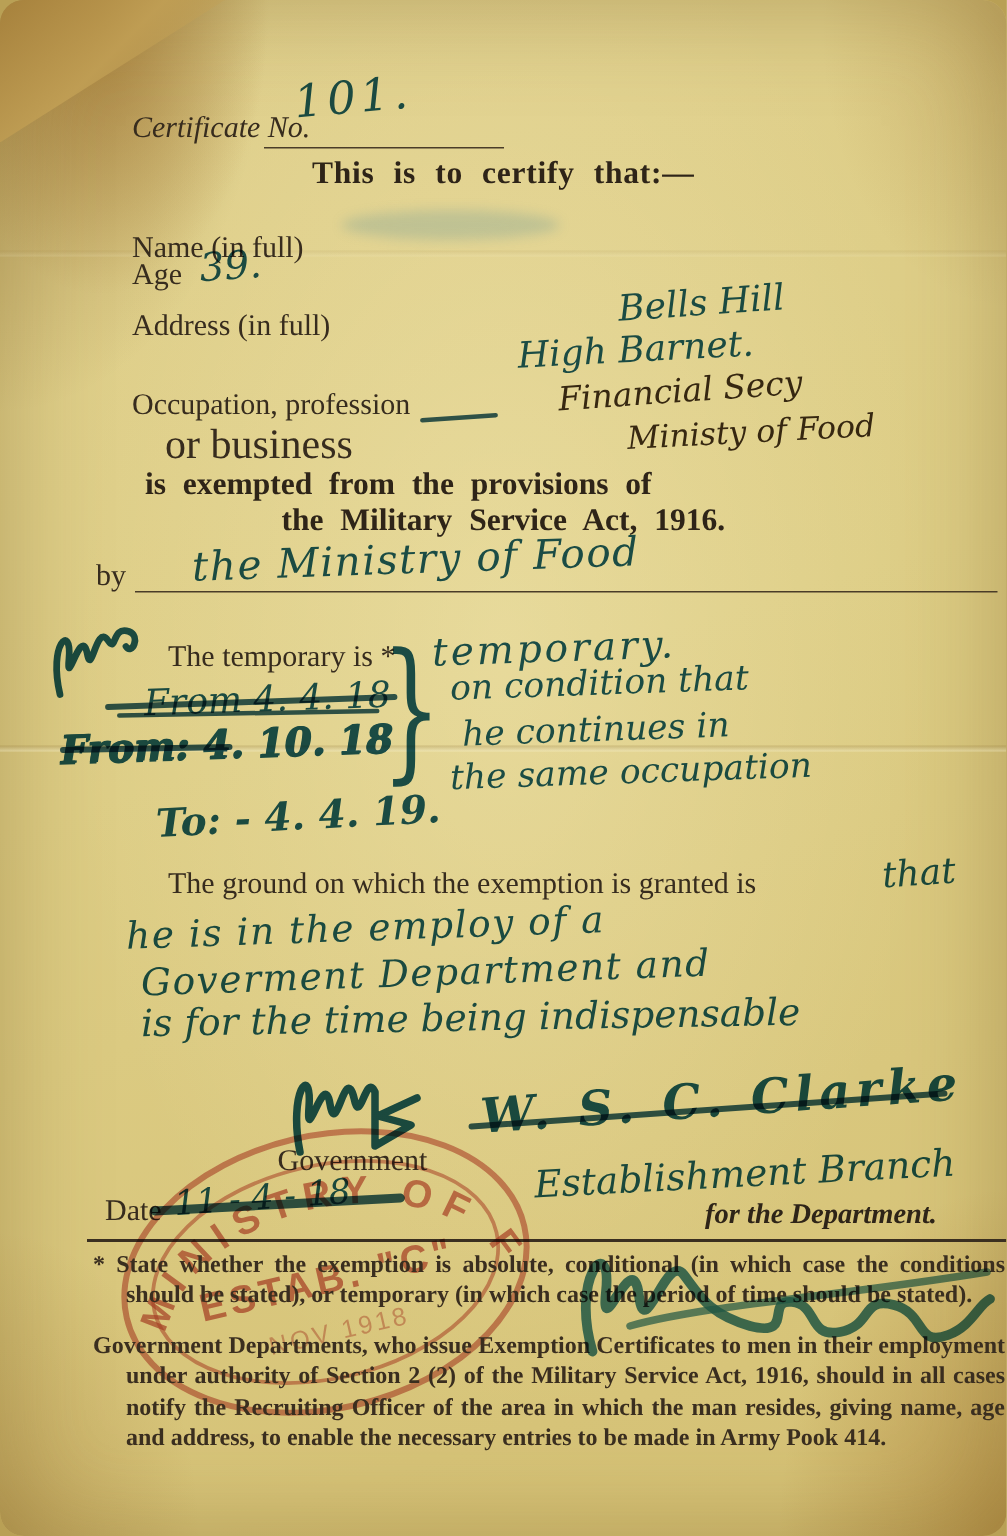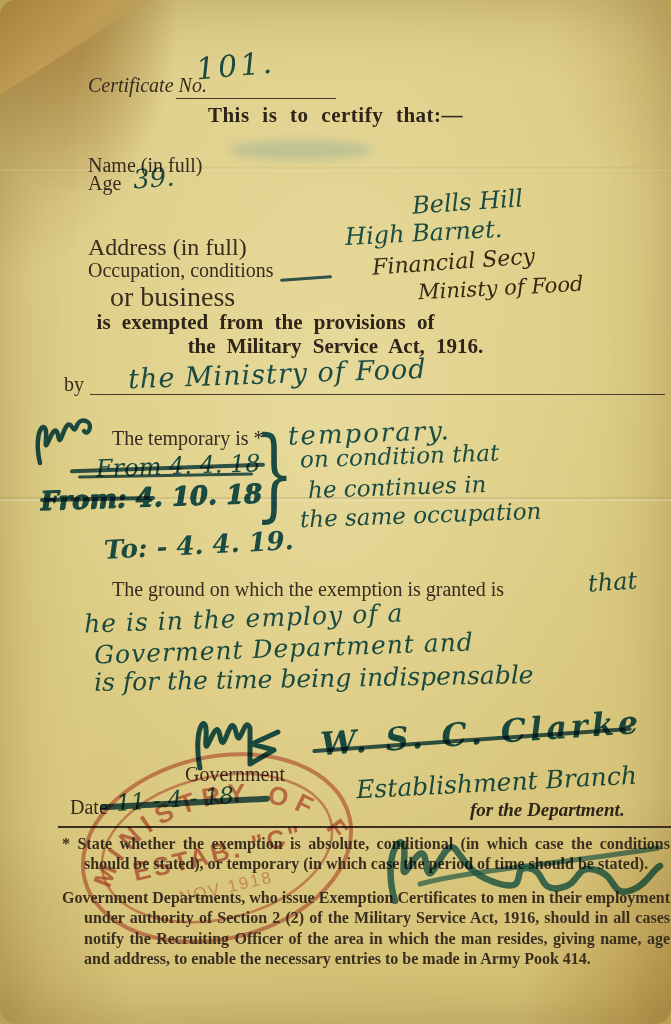--- a/index.html
+++ b/index.html
@@ -54,25 +54,25 @@
   <span class="abs hw" style="left:196px;top:48px;font-size:30px;transform:rotate(-5deg);letter-spacing:3px;">101.</span>
 
   <div class="abs print b" style="left:0;top:103px;width:671px;text-align:center;font-size:21px;word-spacing:7px;letter-spacing:.5px;">This is to certify that:—</div>
 
   <span class="abs print" style="left:88px;top:138px;font-size:20px;margin-top:16px;">Name (in full)</span>
   <div class="smudge"></div>
 
   <span class="abs print" style="left:88px;top:172px;font-size:20px;">Age</span>
   <span class="abs hw" style="left:133px;top:163px;font-size:26px;transform:rotate(-4deg);">39.</span>
 
-  <span class="abs print" style="left:88px;top:206px;font-size:24px;margin-top:28px;">Address (in full)</span>
+  <span class="abs print" style="left:88px;top:206px;font-size:20px;">Address (in full)</span>
   <span class="abs hw" style="left:412px;top:188px;font-size:24px;transform:rotate(-4deg);">Bells Hill</span>
   <span class="abs hw" style="left:345px;top:219px;font-size:24px;transform:rotate(-3deg);">High Barnet.</span>
 
-  <span class="abs print" style="left:88px;top:259px;font-size:20px;">Occupation, conditions</span>
+  <span class="abs print" style="left:88px;top:259px;font-size:20px;">Occupation, profession</span>
   <span class="abs print" style="left:110px;top:281px;font-size:28px;">or business</span>
   <div class="strike" style="left:280px;top:277px;width:52px;height:3px;transform:rotate(-4deg);"></div>
   <span class="abs hw brown" style="left:372px;top:249px;font-size:22px;transform:rotate(-4deg);">Financial Secy</span>
   <span class="abs hw brown" style="left:418px;top:276px;font-size:21px;transform:rotate(-3deg);">Ministy of Food</span>
 
   <div class="abs print b" style="left:0;top:310px;width:531px;text-align:center;font-size:21px;word-spacing:6px;">is exempted from the provisions of</div>
   <div class="abs print b" style="left:0;top:334px;width:671px;text-align:center;font-size:21px;word-spacing:6px;">the Military Service Act, 1916.</div>
 
   <span class="abs print" style="left:64px;top:373px;font-size:20px;">by</span>
   <div class="fieldline" style="left:90px;top:370px;width:575px;height:24px;"></div>

